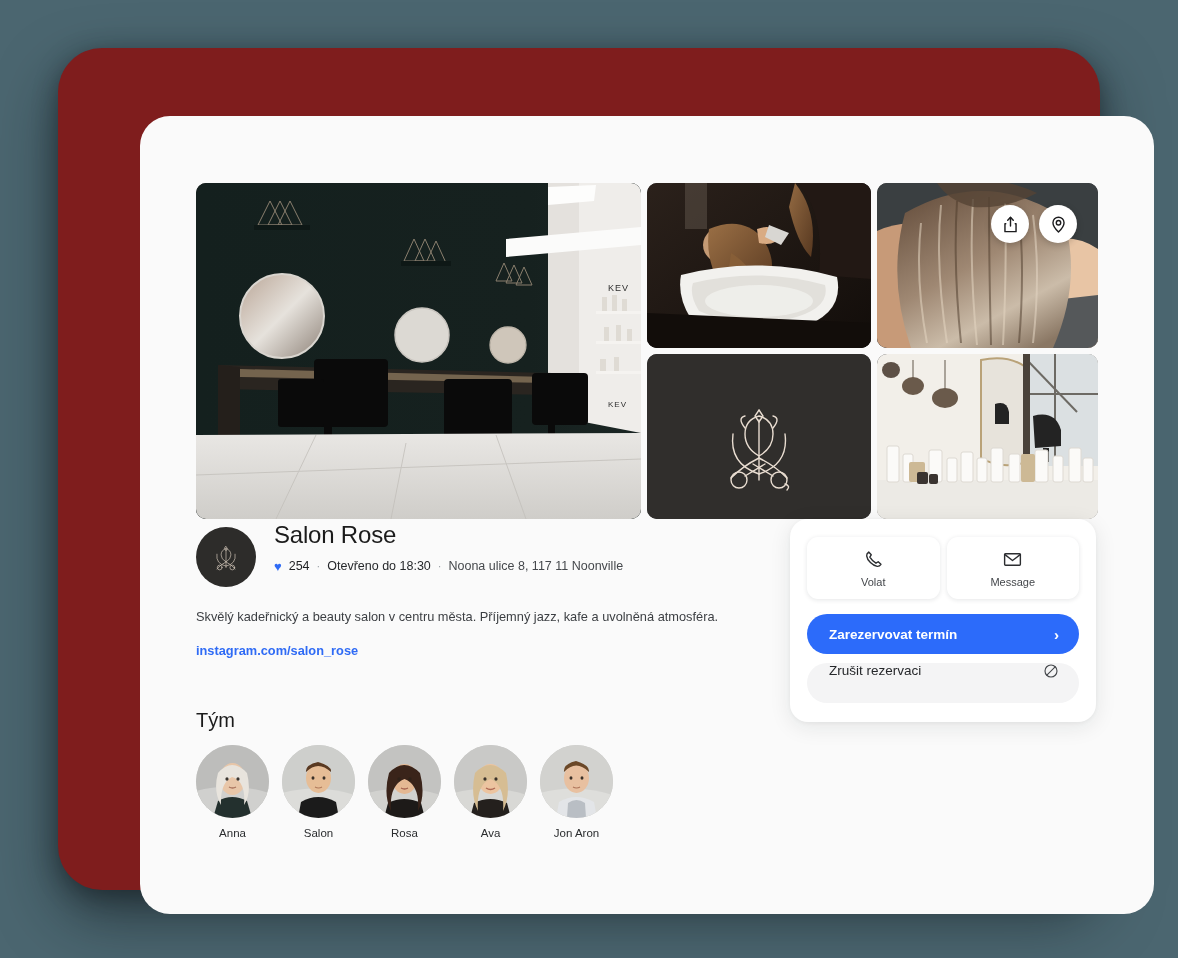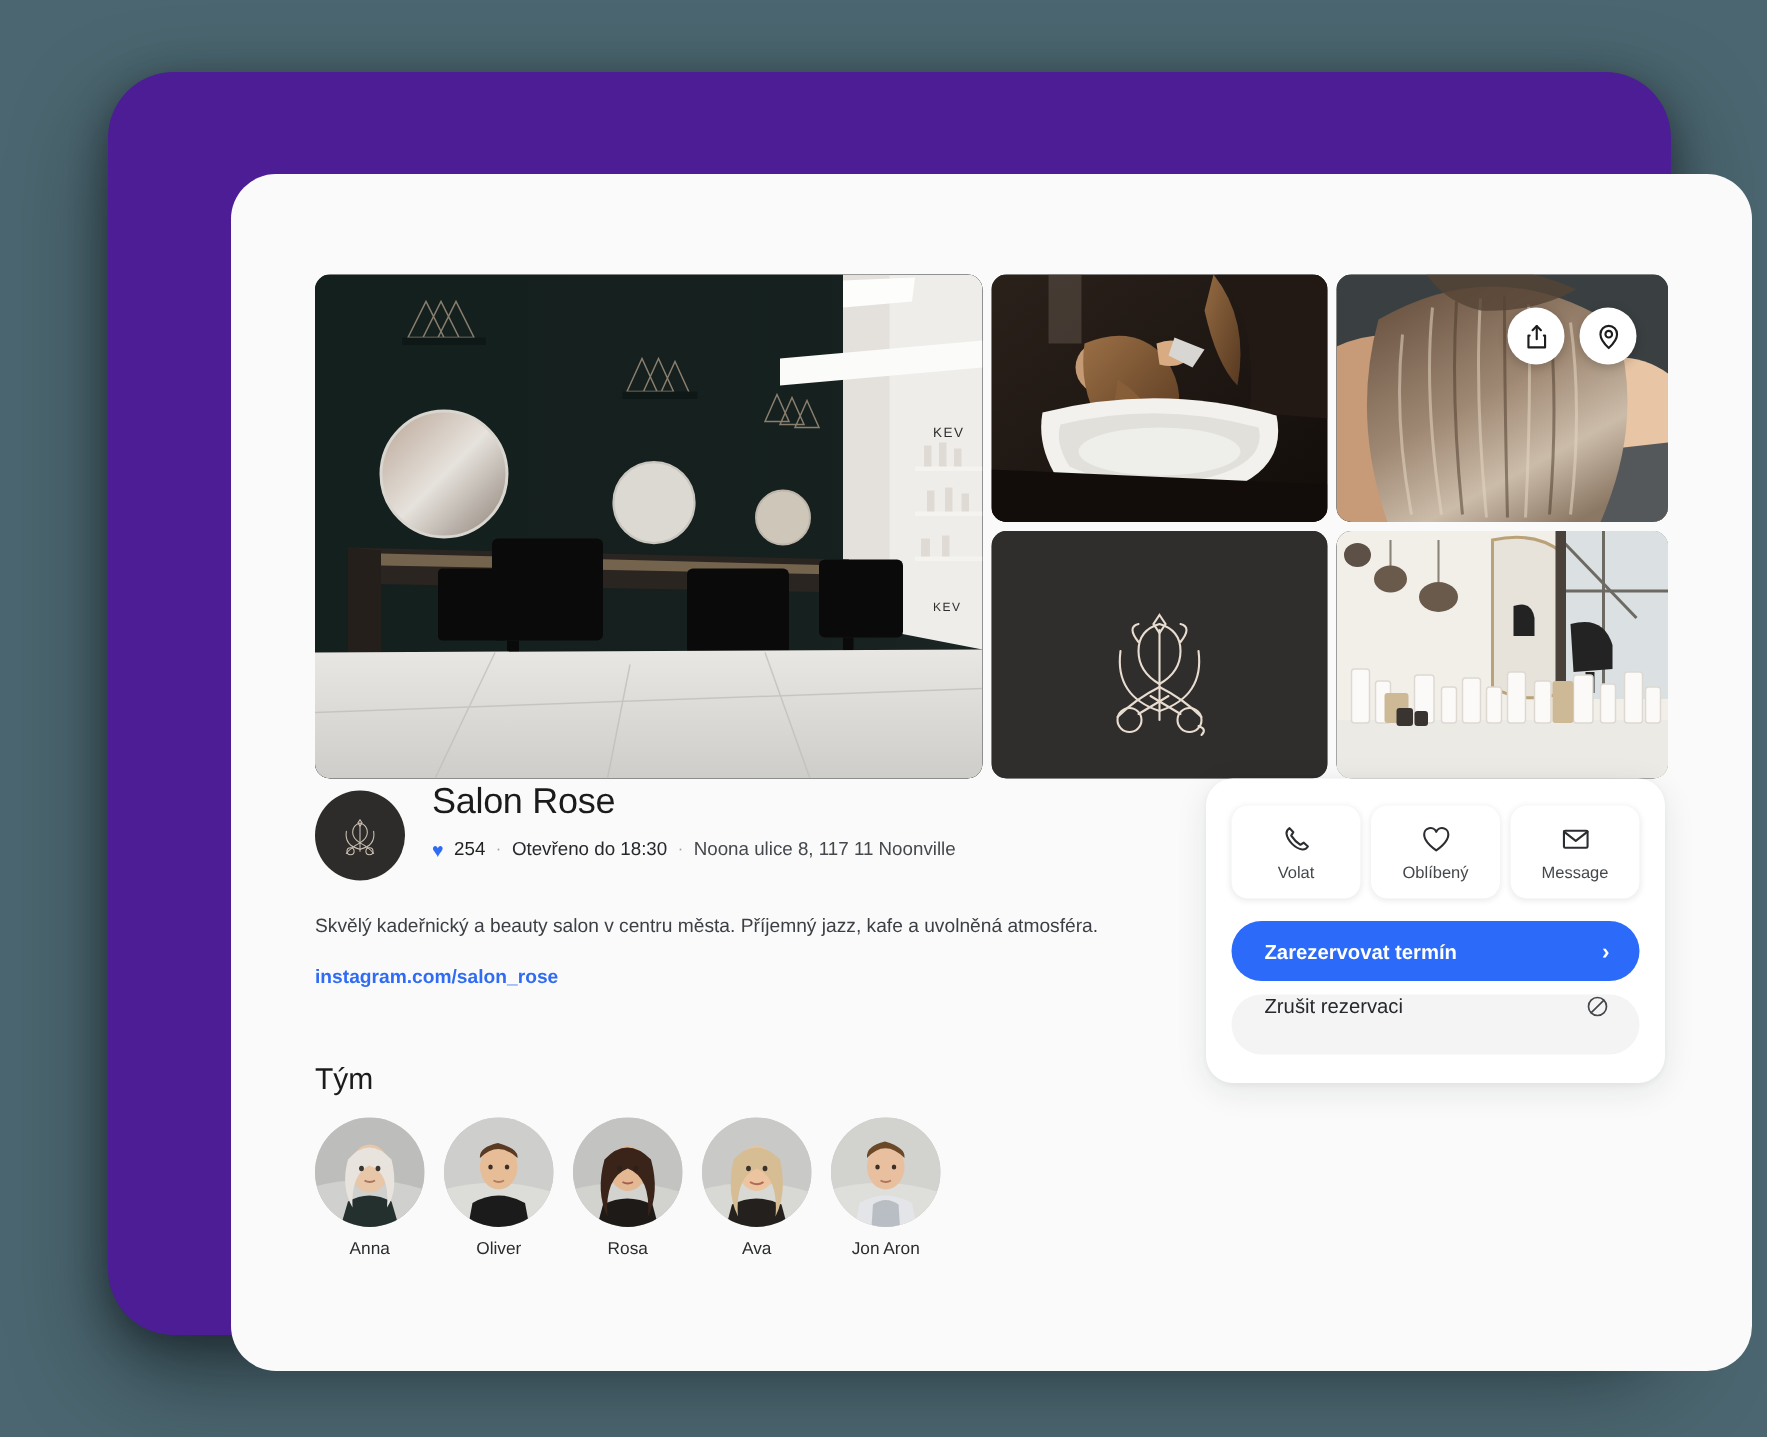--- a/index.html
+++ b/index.html
@@ -9,25 +9,25 @@
     height: 958px;
     background: #4b6670;
     font-family: "Liberation Sans", sans-serif;
     overflow: hidden;
     position: relative;
   }
 
   
   #device-frame {
     position: absolute;
-    left: 72px;
+    left: 58px;
     top: 48px;
     width: 1042px;
     height: 842px;
-    background: #4c1d95;
+    background: #7f1d1d;
     border-radius: 44px;
     box-shadow: 0 26px 60px rgba(15,22,26,.55),
                 0 6px 24px rgba(15,22,26,.45);
   }
   #device-screen {
     position: absolute;
     left: 82px;
     top: 68px;
     width: 1014px;
     height: 798px;
@@ -545,21 +545,21 @@
             <path d="M19 57 Q36 47 54 57 L57 73 L16 73Z" fill="#1b1b1b"></path>
             <ellipse cx="36.5" cy="33" rx="12.5" ry="15" fill="#e6bd96"></ellipse>
             <path d="M24 27 Q36 15 49 27 Q50 21 36 17 Q23 20 24 27Z" fill="#5a3a22"></path>
             <g fill="#3a3028">
                 <ellipse cx="31" cy="33" rx="1.5" ry="1.7"></ellipse>
                 <ellipse cx="42" cy="33" rx="1.5" ry="1.7"></ellipse>
               </g>
             <path d="M33 42 Q36.5 44 40 42" stroke="#b07a5c" stroke-width="1.2" fill="none"></path>
           </svg>
         </div>
-        <div class="team-name">Oliver</div>
+        <div class="team-name">Salon</div>
       </div>
 
       <div class="team-member">
         <div class="team-photo">
           <svg viewBox="0 0 73 73" preserveAspectRatio="xMidYMid slice">
             <rect width="73" height="73" fill="#c3c3c1"></rect>
             <path d="M0 48 Q36 38 73 50 L73 73 L0 73Z" fill="#d2d2cf"></path>
             <path d="M20 58 Q36 50 53 58 L57 73 L16 73Z" fill="#1d1a18"></path>
             <ellipse cx="36.5" cy="34" rx="12.5" ry="15" fill="#e4b893"></ellipse>
             <path d="M21 28 Q36 12 52 28 Q58 50 50 66 Q52 40 36.5 34 Q21 40 23 66 Q15 50 21 28Z" fill="#3a241a"></path>
@@ -615,27 +615,20 @@
       <div class="quick-row">
 
         <button class="quick-btn">
           <svg viewBox="0 0 24 24" fill="none" stroke="#2b2d30" stroke-width="1.6" stroke-linecap="round" stroke-linejoin="round">
             <path d="M6.5 3.5 C5 4.5 4 6 4.2 7.8 C4.8 13 11 19.2 16.2 19.8 C18 20 19.5 19 20.5 17.5
                      L17.4 14.6 L14.8 16.2 C12.6 14.8 9.2 11.4 7.8 9.2 L9.4 6.6 Z"></path>
           </svg>
           <span class="quick-label">Volat</span>
         </button>
 
-        <button class="quick-btn">
-          <svg viewBox="0 0 24 24" fill="none" stroke="#2b2d30" stroke-width="1.6" stroke-linecap="round" stroke-linejoin="round">
-            <path d="M12 20.5 C12 20.5 2.8 14.6 2.8 8.6 A4.8 4.8 0 0 1 12 6.4
-                     A4.8 4.8 0 0 1 21.2 8.6 C21.2 14.6 12 20.5 12 20.5Z"></path>
-          </svg>
-          <span class="quick-label">Oblíbený</span>
-        </button>
 
         <button class="quick-btn">
           <svg viewBox="0 0 24 24" fill="none" stroke="#2b2d30" stroke-width="1.6" stroke-linecap="round" stroke-linejoin="round">
             <rect x="3" y="5.5" width="18" height="13" rx="1"></rect>
             <path d="M3 6.2 L12 13.2 L21 6.2"></path>
           </svg>
           <span class="quick-label">Message</span>
         </button>
       </div>
 

